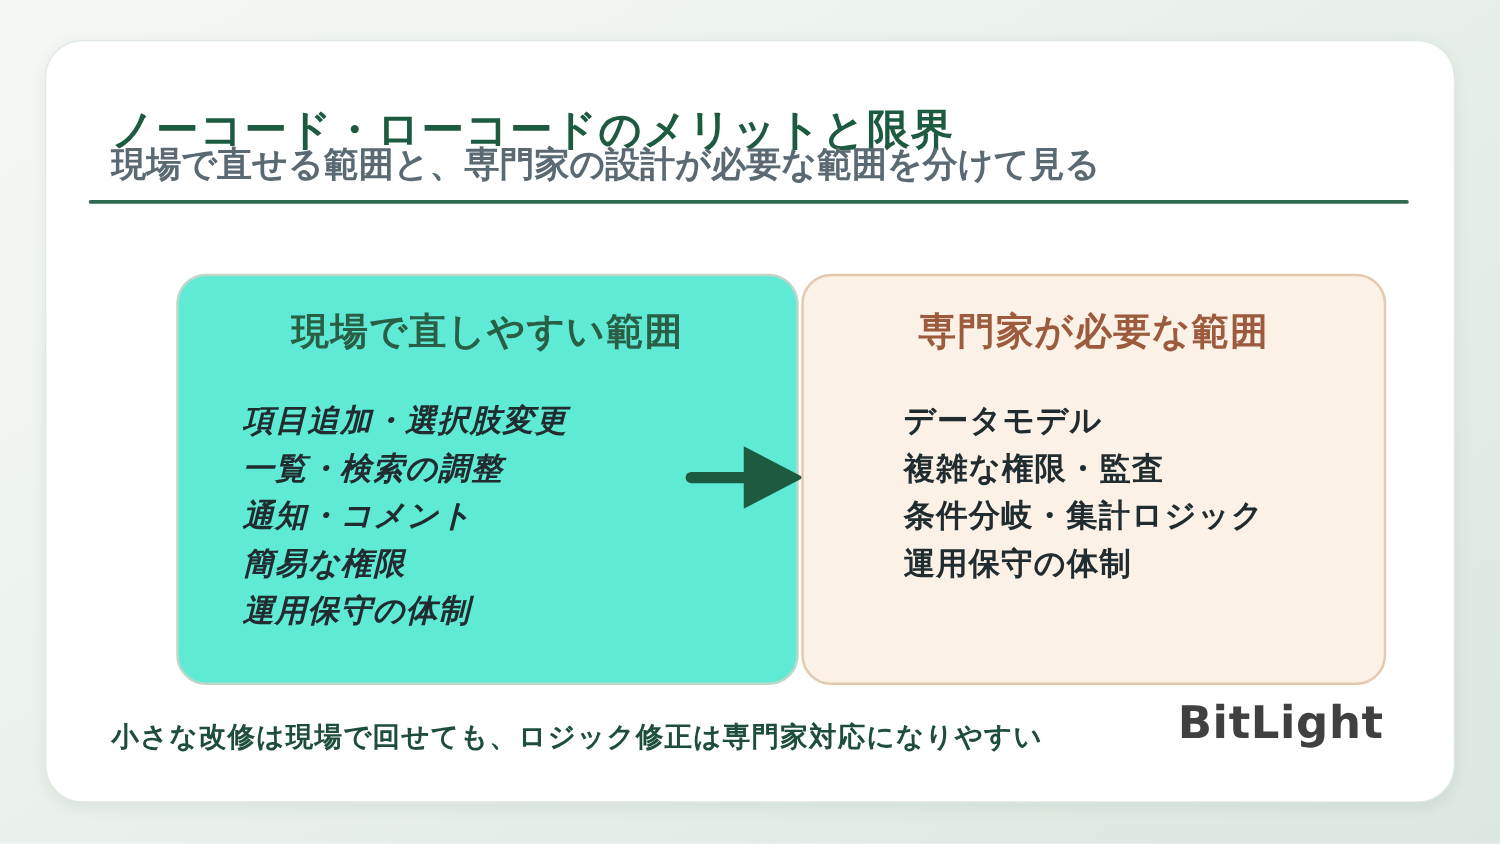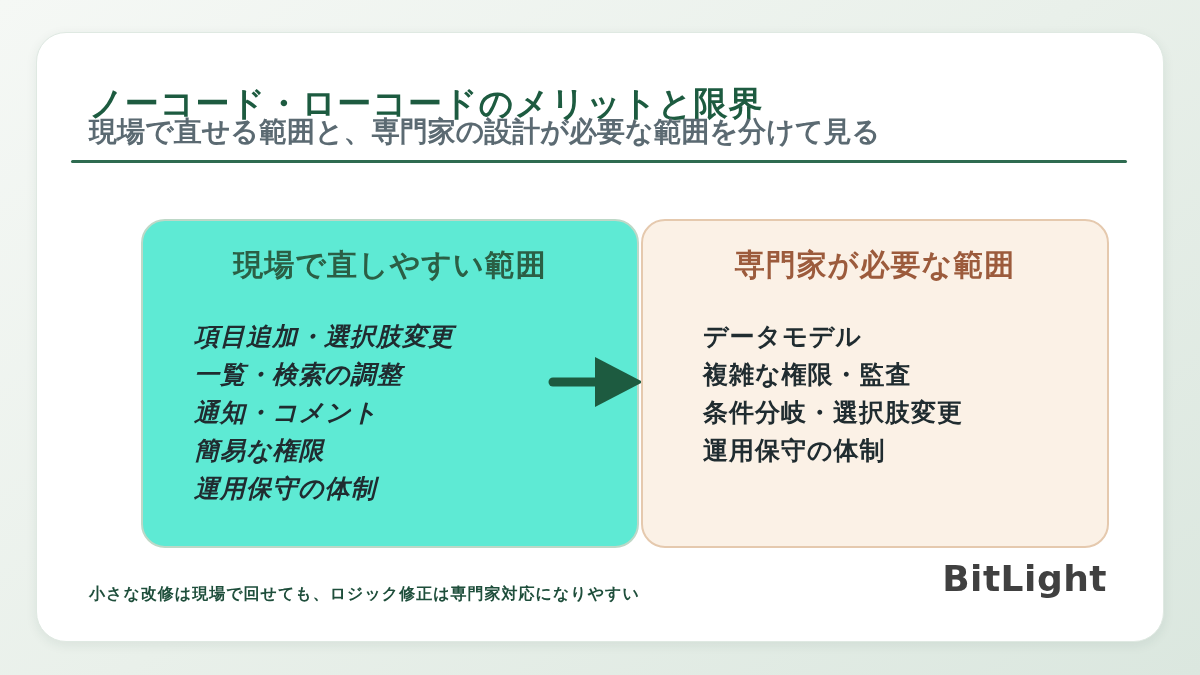--- a/index.html
+++ b/index.html
@@ -72,31 +72,31 @@
   .expert .box-title { color: #9c5b3c; }
   .box-items {
     list-style: none;
     margin-top: 32px;
     font-size: 25px;
     font-weight: 800;
     letter-spacing: 1px;
     color: #202c30;
   }
   .onsite .box-items { margin-left: 51px; font-style: italic; }
-  .expert .box-items { margin-left: 60px; }
+  .expert .box-items { margin-left: 80px; }
   .box-items li { line-height: 38px; }
   .flow-arrow {
     position: absolute;
     left: 510px; top: 321px;
     width: 100px; height: 56px;
   }
   .footer-note {
     position: absolute;
     left: 52px; bottom: 36px;
-    font-size: 16px;
+    font-size: 22px;
     font-weight: 900;
     letter-spacing: 1px;
     color: #1e4e3b;
   }
   .brand-logo {
     position: absolute;
     right: 56px; bottom: 42px;
     font-size: 36px;
     font-weight: 900;
     letter-spacing: 0.5px;
@@ -128,21 +128,21 @@
   <svg class="flow-arrow" viewBox="0 0 100 56">
     <line x1="6" y1="28" x2="52" y2="28" stroke="#1d5b40" stroke-width="9" stroke-linecap="round"></line>
     <polygon points="48,3 48,53 96,28" fill="#1d5b40"></polygon>
   </svg>
 
   <section class="range-box expert">
     <h2 class="box-title">専門家が必要な範囲</h2>
     <ul class="box-items">
       <li>データモデル</li>
       <li>複雑な権限・監査</li>
-      <li>条件分岐・選択肢変更</li>
+      <li>条件分岐・集計ロジック</li>
       <li>運用保守の体制</li>
     </ul>
   </section>
 
   <p class="footer-note">小さな改修は現場で回せても、ロジック修正は専門家対応になりやすい</p>
 
   <div class="brand-logo">BitLight</div>
 
 </div>
 

